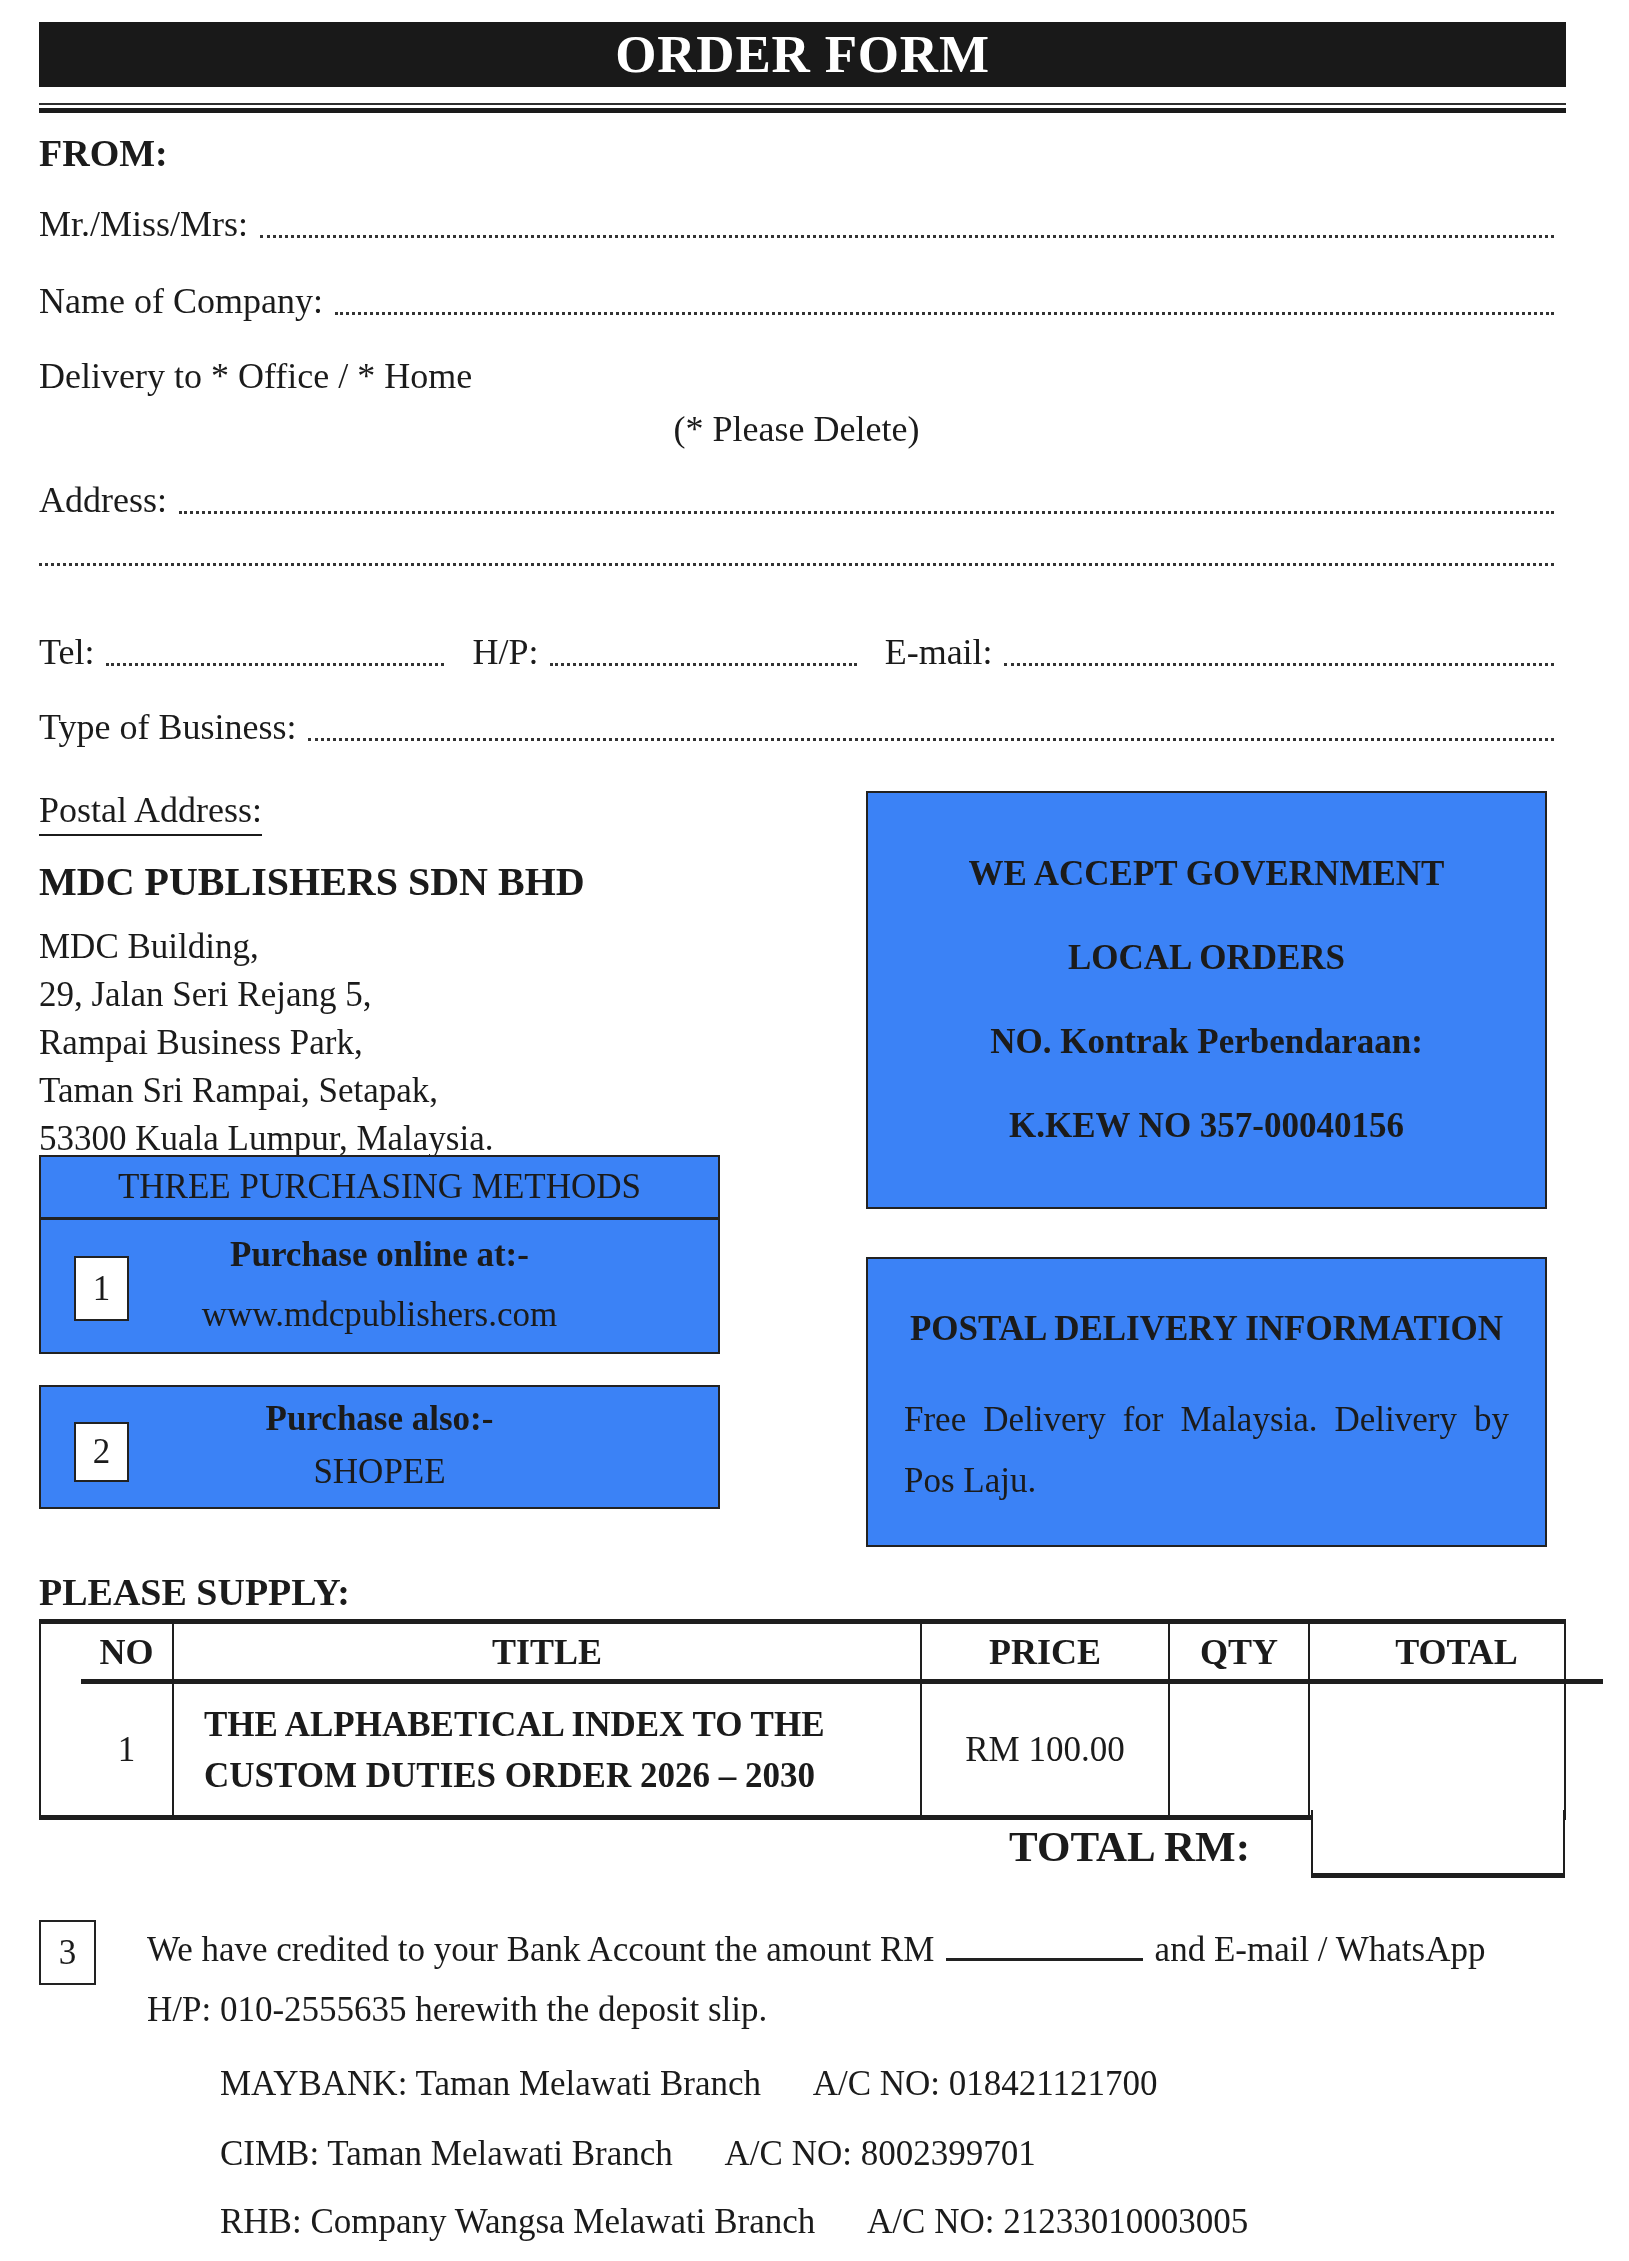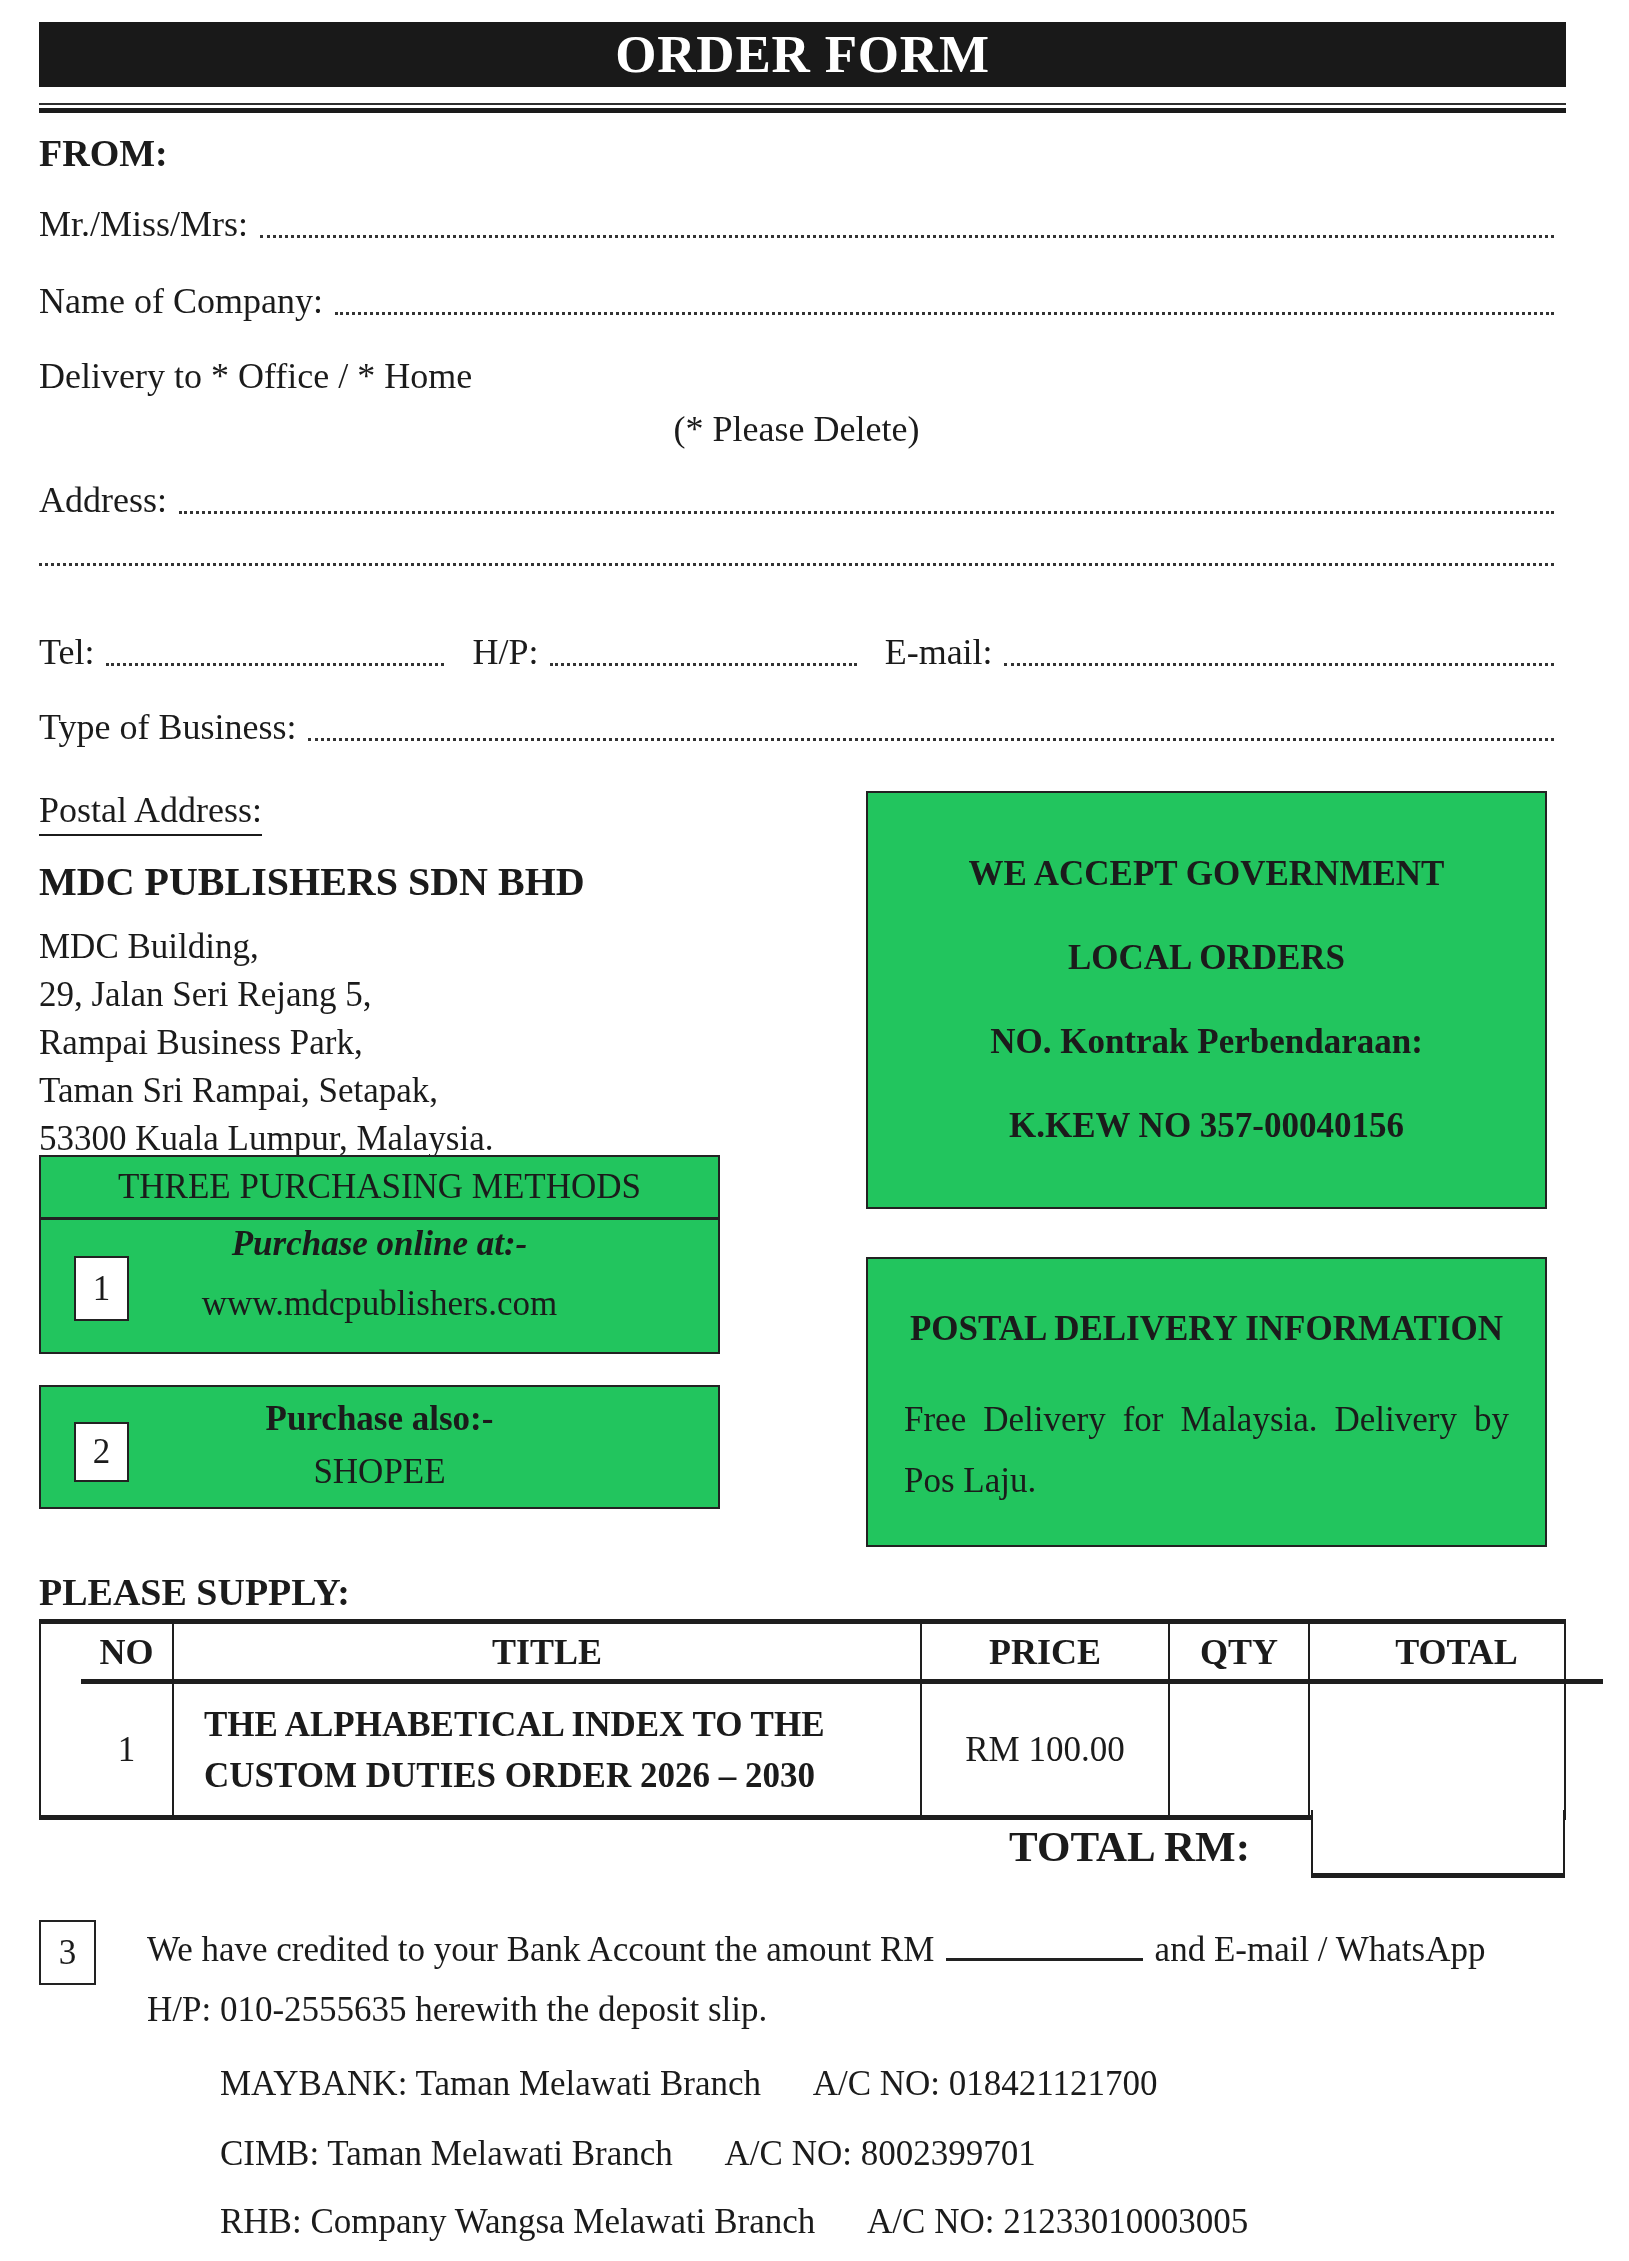--- a/index.html
+++ b/index.html
@@ -29,21 +29,21 @@
   .row{display:flex;align-items:flex-end;font-size:36px;}
   .lbl{white-space:nowrap;}
   .dots{flex:1 1 auto;height:0;border-bottom:3.3px dotted #333;margin:0 0 7.5px 11.6px;}
   .dots.full{margin-left:0;}
   .center-note{text-align:center;font-size:36px;}
   
   .postal-heading{font-size:36px;border-bottom:2.5px solid #1b1b1b;padding-bottom:3.3px;}
   .postal-company{font-size:40px;font-weight:700;}
   .postal-line{font-size:35px;line-height:48px;}
   
-  .box{border:2.5px solid #222;background:#22c55e;box-sizing:border-box;}
+  .box{border:2.5px solid #222;background:#3b82f6;box-sizing:border-box;}
   .gov-box{display:flex;flex-direction:column;justify-content:space-evenly;
     text-align:center;font-weight:700;font-size:35px;padding:16.6px 8.3px;}
   .pm-box{box-sizing:border-box;}
   .pm-head{height:60px;border-bottom:3.3px solid #222;
     display:flex;align-items:center;justify-content:center;
     font-weight:400;font-size:35px;}
   .pm-body{position:relative;text-align:center;}
   .pm-title{font-weight:700;font-size:35px;}
   .pm-value{font-size:35px;}
   .numbox{position:absolute;border:2.5px solid #222;
@@ -147,21 +147,21 @@
     <div class="pd-head">POSTAL DELIVERY INFORMATION</div>
     <div class="pd-text" style="margin-top:40px;">Free Delivery for Malaysia. Delivery by Pos Laju.</div>
   </div>
 
   <div class="abs box pm-box" style="left:39px;top:1155px;width:681px;height:199px;">
     <div class="pm-head">THREE PURCHASING METHODS</div>
     <div class="pm-body" style="height:133px;">
       <div class="numbox" style="left:33px;top:36px;width:51px;height:61px;">
         <span>1</span>
       </div>
-      <div class="pm-title" style="padding-top:4px;font-style:italic;">Purchase online at:-</div>
+      <div class="pm-title" style="padding-top:15px;">Purchase online at:-</div>
       <div class="pm-value" style="padding-top:20px;">www.mdcpublishers.com</div>
     </div>
   </div>
 
   <div class="abs box pm-box" style="left:39px;top:1385px;width:681px;height:124px;">
     <div class="pm-body" style="height:119px;">
       <div class="numbox" style="left:33px;top:35px;width:51px;height:56px;">
         <span>2</span>
       </div>
       <div class="pm-title" style="padding-top:11.6px;">Purchase also:-</div>

